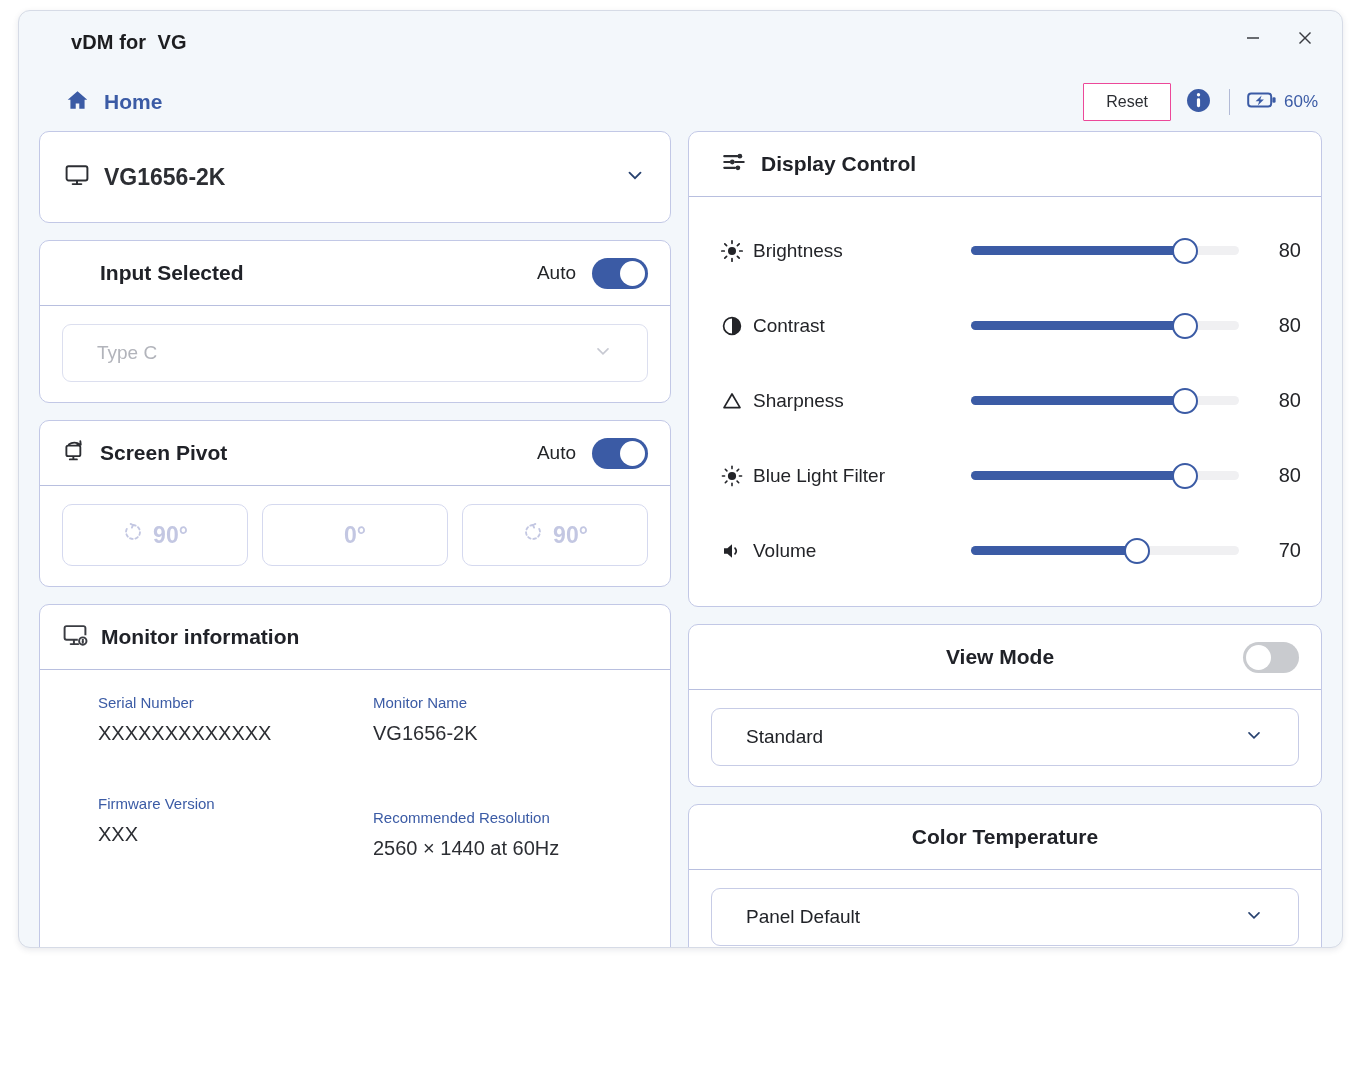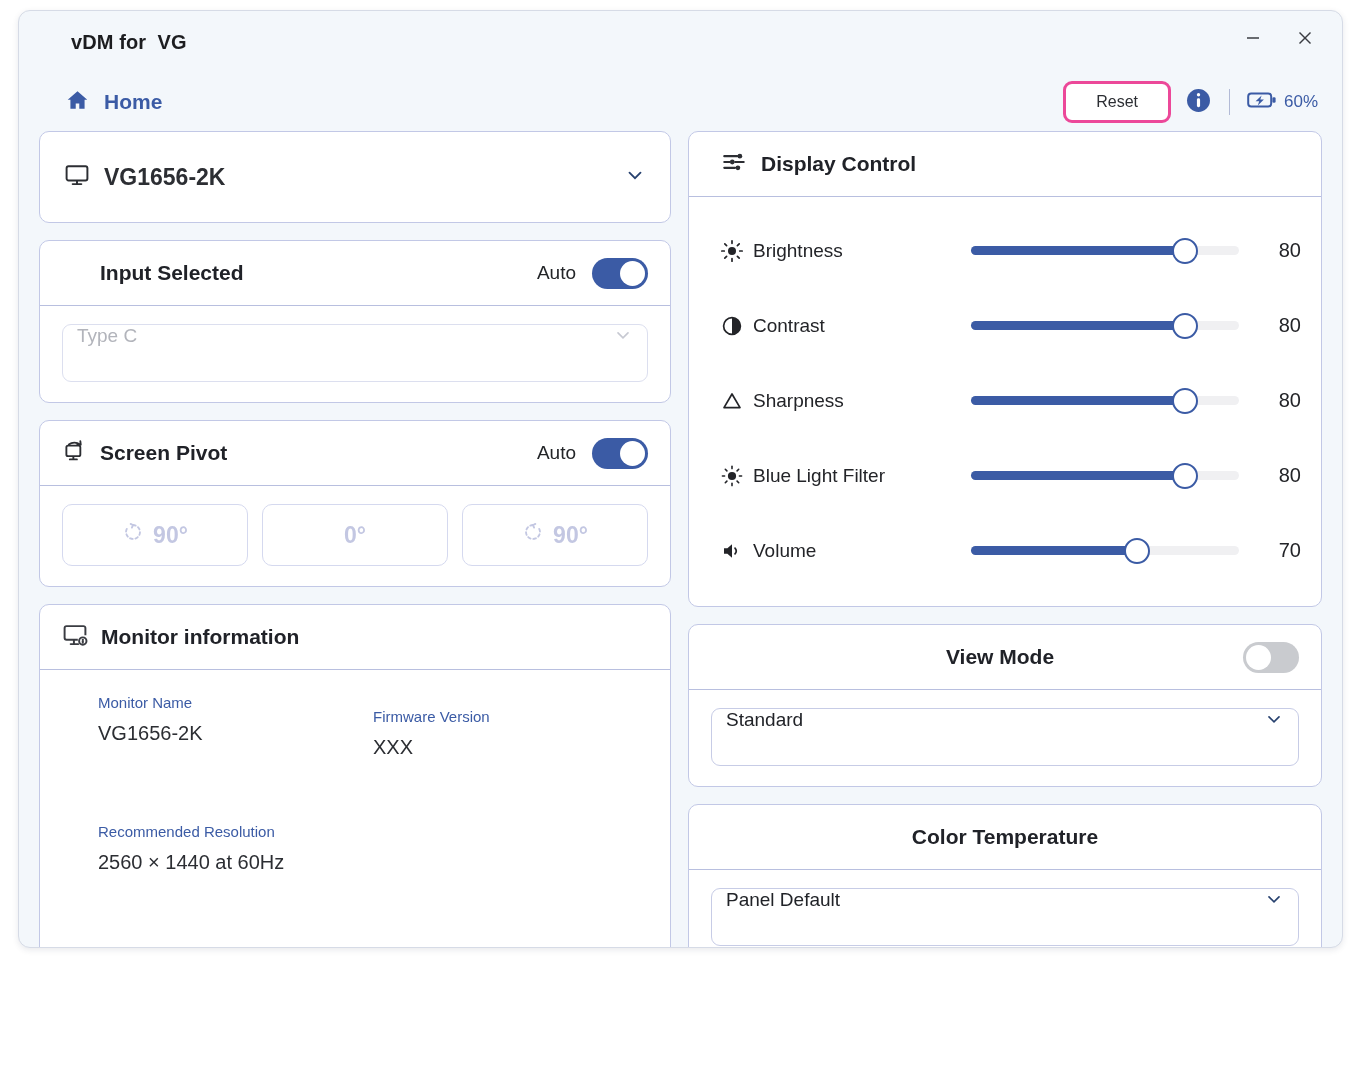--- a/index.html
+++ b/index.html
@@ -82,24 +82,24 @@
     font-weight: bold;
     color: #3b5ba5;
   }
   .nav-right {
     margin-left: auto;
     display: flex;
     align-items: center;
     gap: 14px;
   }
   .reset-btn {
-    border: 3px solid #ec4899;
+    border: 1px solid #ec4899;
     background: #ffffff;
-    border-radius: 9px;
-    padding: 9px 30px;
+    border-radius: 1px;
+    padding: 9px 22px;
     font-size: 16px;
     color: #2c2e33;
     font-family: "Liberation Sans", sans-serif;
     cursor: pointer;
   }
   .info-icon { display: flex; align-items: center; }
   .nav-divider {
     width: 1px;
     height: 26px;
     background: #b2bad6;
@@ -193,22 +193,22 @@
     background: #ffffff;
   }
   .toggle.off .knob { left: 3px; }
 
   
   .dropdown {
     border: 1px solid #c7cce6;
     border-radius: 9px;
     height: 58px;
     display: flex;
-    align-items: flex-start;
-    padding: 0 14px;
+    align-items: center;
+    padding: 0 34px;
     font-size: 19px;
     color: #212328;
     background: #ffffff;
     cursor: pointer;
     box-sizing: border-box;
   }
   .dropdown .chev { margin-left: auto; color: #27416f; }
   .dropdown.disabled { color: #b2b4bb; border-color: #dcdfef; }
   .dropdown.disabled .chev { color: #c7c9d2; }
 
@@ -475,20 +475,24 @@
                 <circle cx="19.2" cy="17.6" r="3.4"></circle>
                 <line x1="19.2" y1="16.4" x2="19.2" y2="16.5" stroke-width="2" stroke-linecap="round"></line>
                 <line x1="19.2" y1="17.8" x2="19.2" y2="19.2" stroke-linecap="round"></line>
               </svg>
             </span>
             <span class="card-title">Monitor information</span>
           </span>
         </div>
         <div class="info-grid">
           <div>
+            <div class="info-label">Serial Number</div>
+            <div class="info-value">XXXXXXXXXXXXX</div>
+          </div>
+          <div>
             <div class="info-label">Monitor Name</div>
             <div class="info-value">VG1656-2K</div>
           </div>
           <div style="margin-top:14px">
             <div class="info-label">Firmware Version</div>
             <div class="info-value">XXX</div>
           </div>
           <div style="margin-top:28px">
             <div class="info-label">Recommended Resolution</div>
             <div class="info-value">2560 × 1440 at 60Hz</div>

